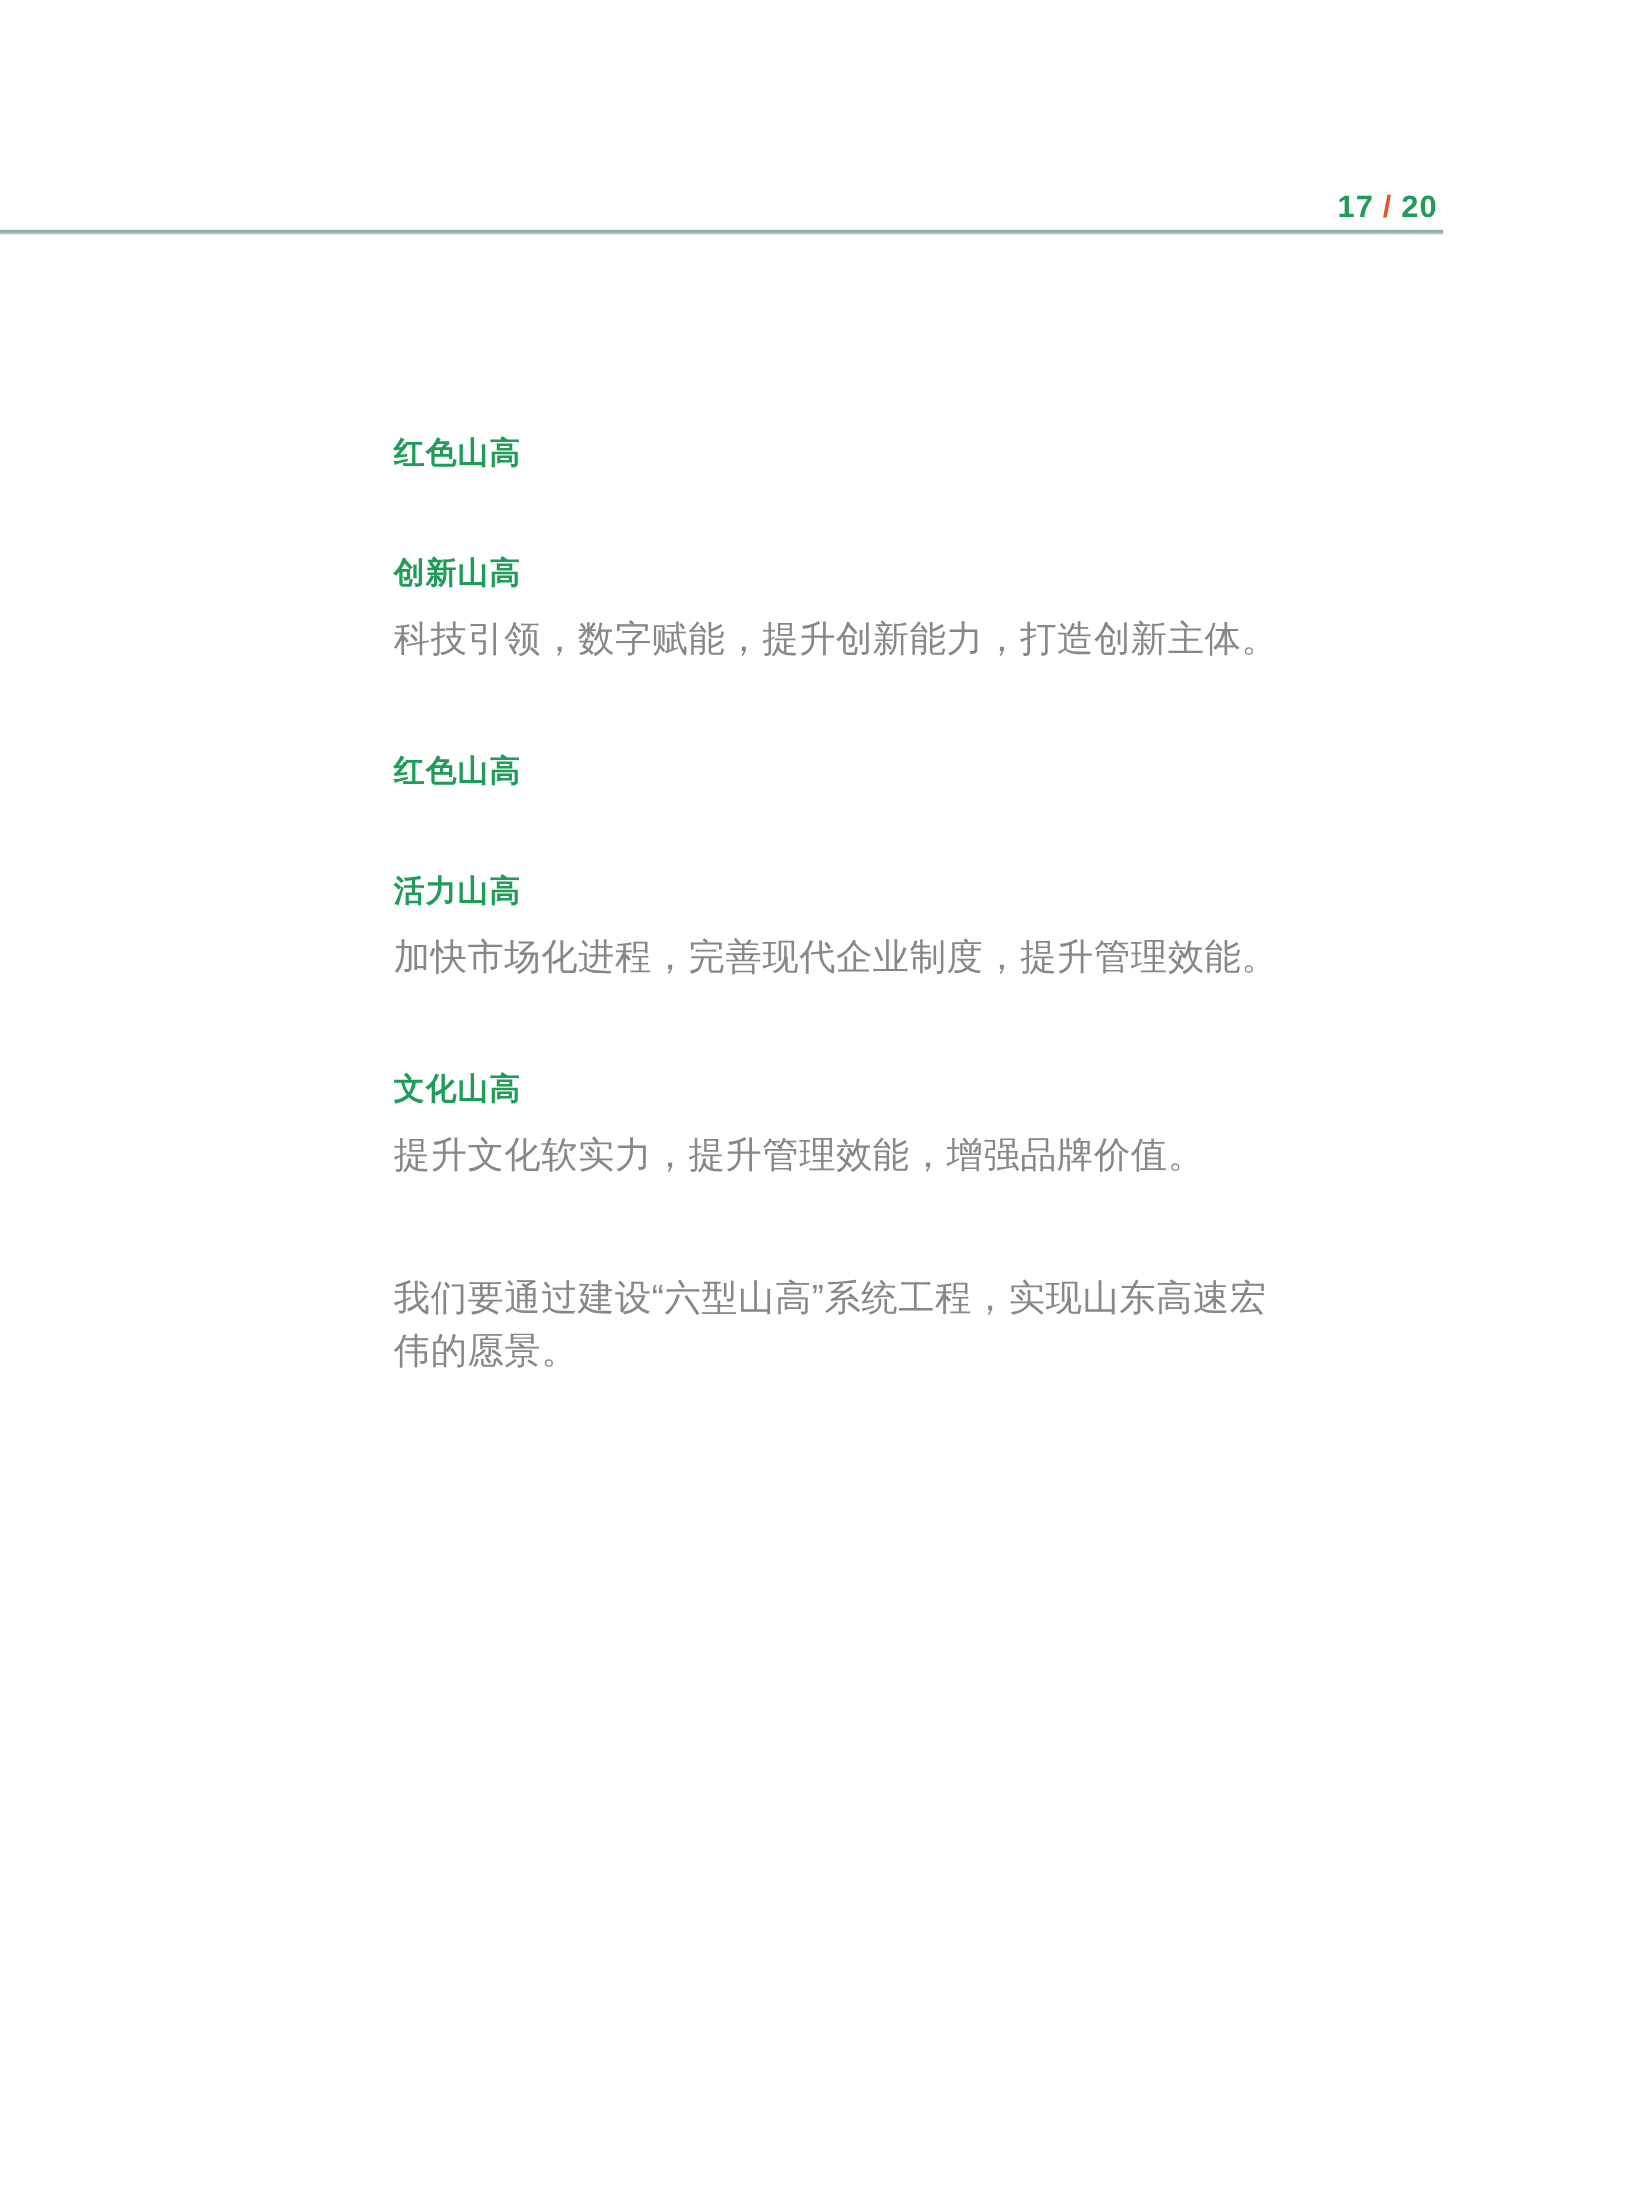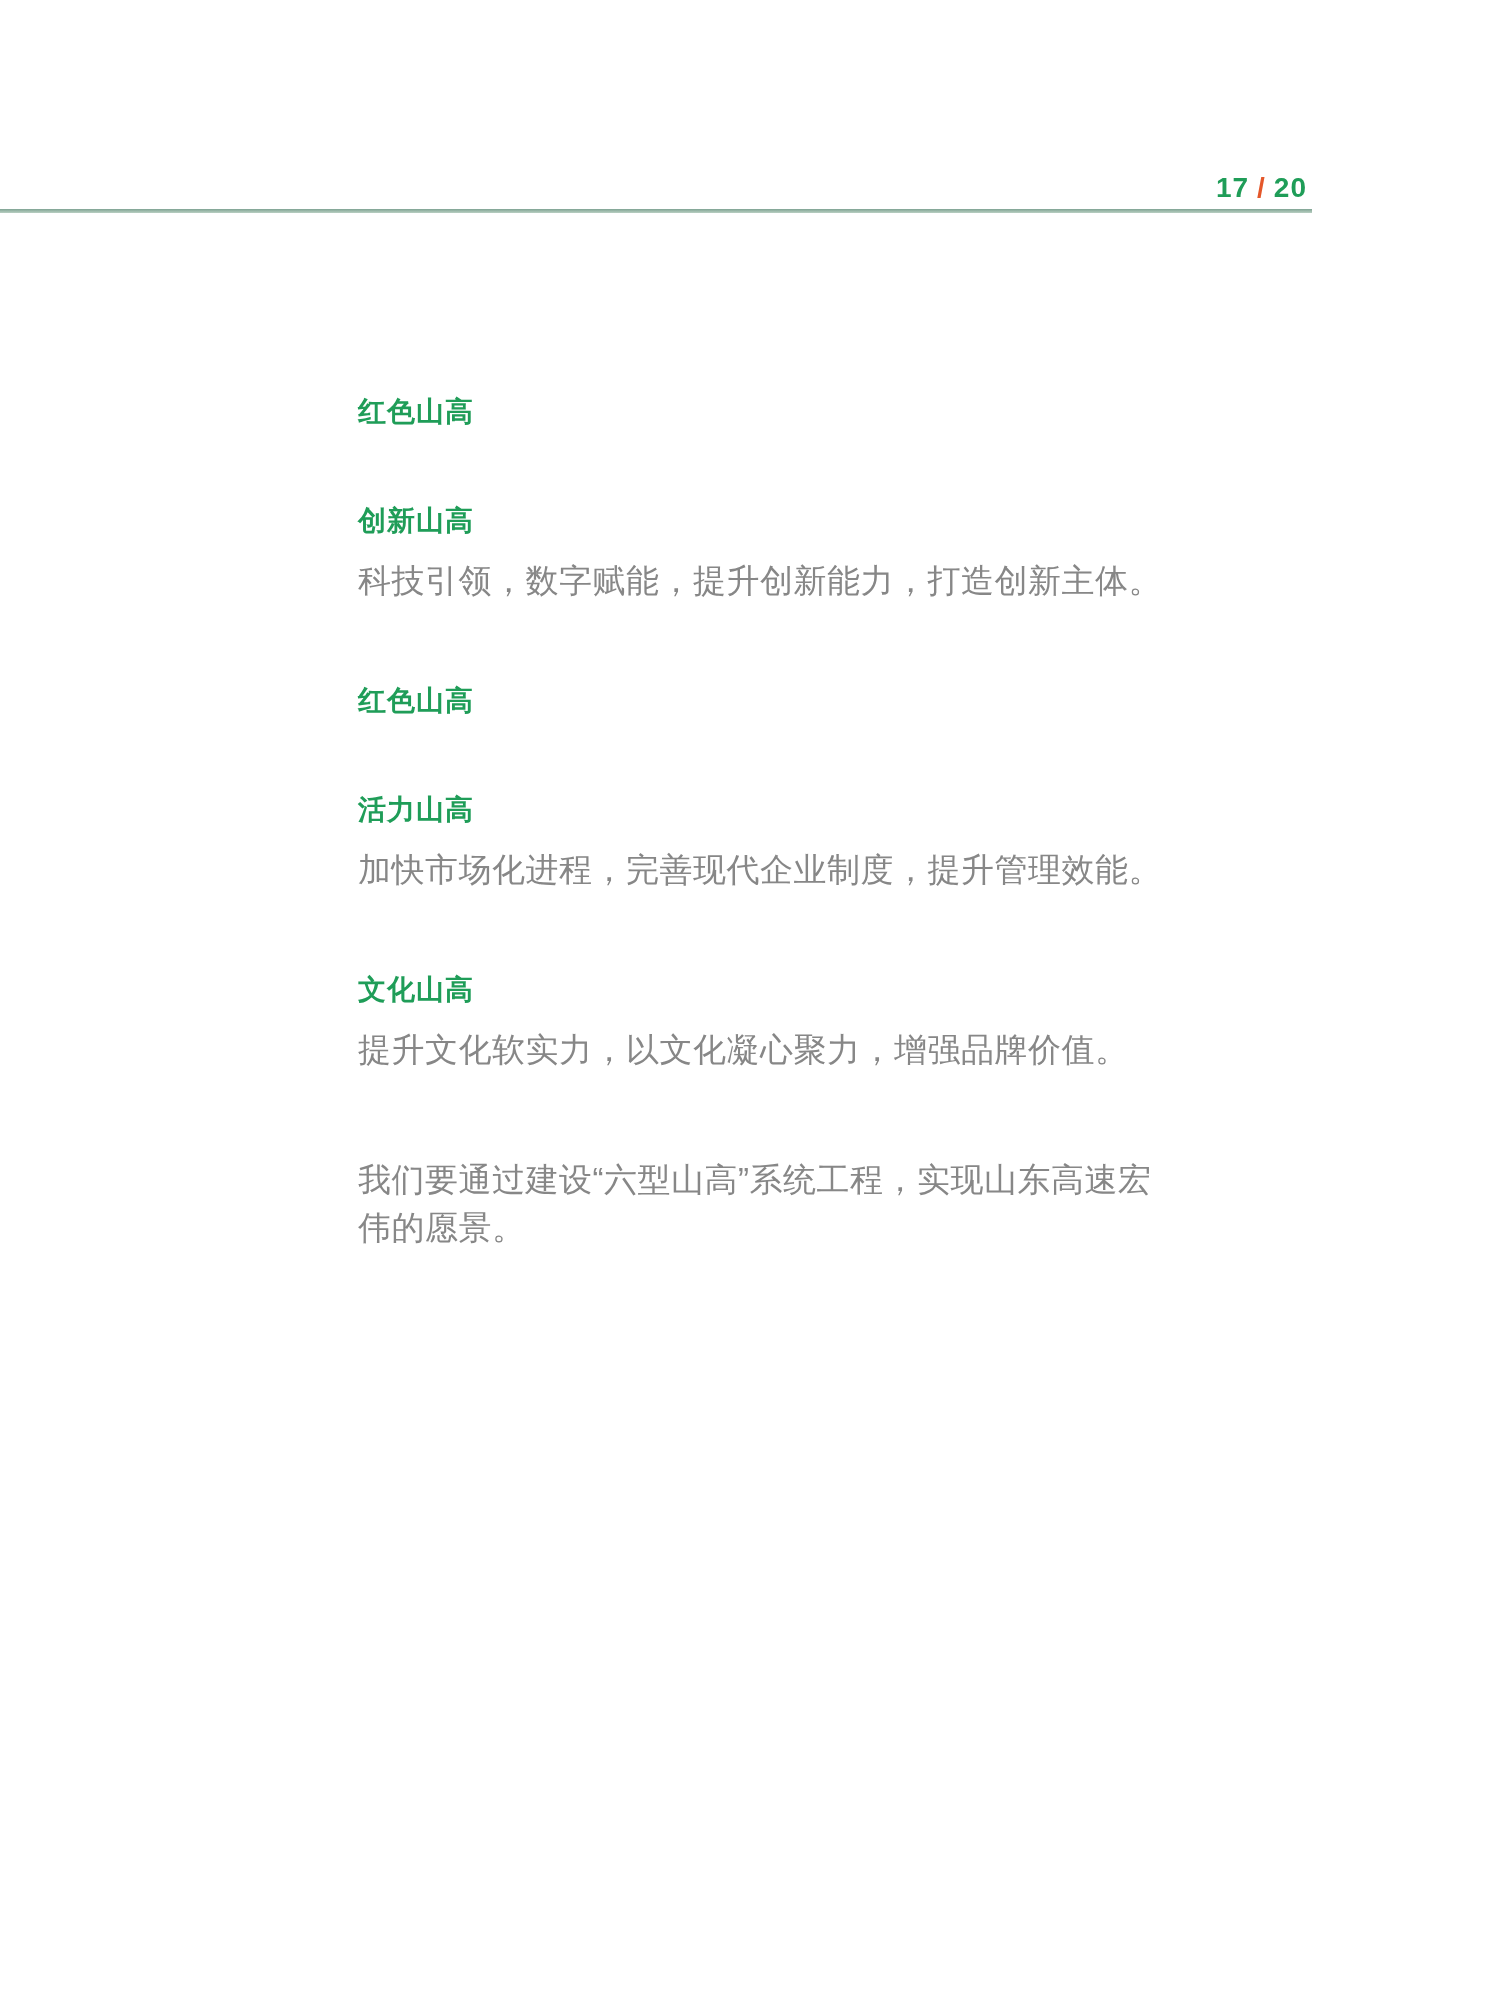--- a/index.html
+++ b/index.html
@@ -102,16 +102,16 @@
     <div class="section-heading">红色山高</div>
   </div>
 
   <div class="section">
     <div class="section-heading">活力山高</div>
     <div class="section-body">加快市场化进程，完善现代企业制度，提升管理效能。</div>
   </div>
 
   <div class="section">
     <div class="section-heading">文化山高</div>
-    <div class="section-body">提升文化软实力，以文化凝心聚力，增强品牌价值。</div>
+    <div class="section-body">提升文化软实力，提升管理效能，增强品牌价值。</div>
   </div>
 <div class="closing">我们要通过建设“六型山高”系统工程，实现山东高速宏伟的愿景。</div>
   </div>
 
 </body></html>

